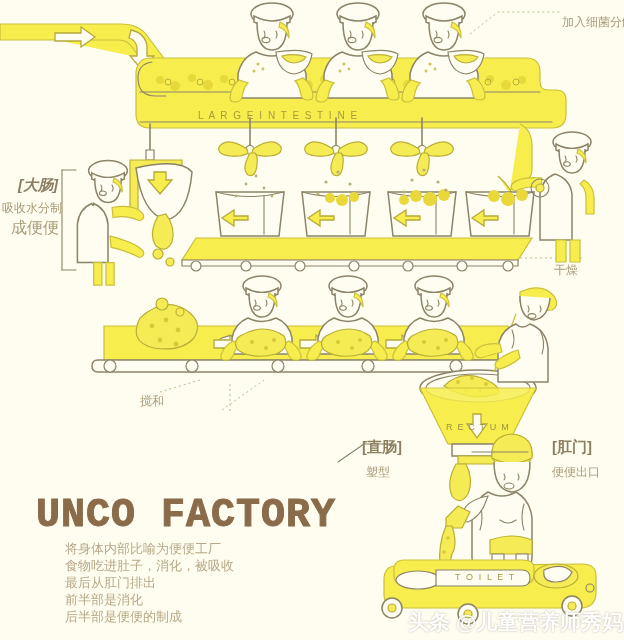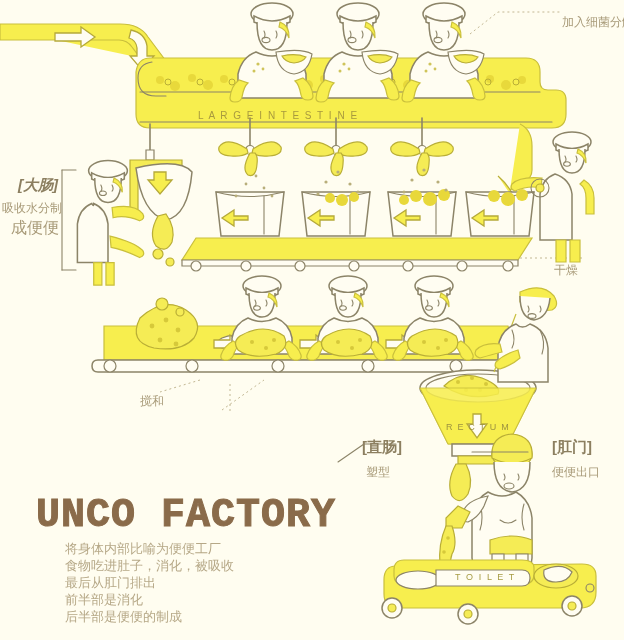--- a/index.html
+++ b/index.html
@@ -463,14 +463,15 @@
   <div class="lbl lbl-b" style="left:552px;top:438px;font-size:15px;">[肛门]</div>
   <div class="lbl" style="left:552px;top:464px;font-size:12px;">便便出口</div>
 
   <div class="title" style="left:36px;top:493px;font-family:Liberation Mono, monospace;">UNCO FACTORY</div>
   <div class="body-txt" style="left:42px;top:540px;">将身体内部比喻为便便工厂
 食物吃进肚子，消化，被吸收
 最后从肛门排出
 前半部是消化
 后半部是便便的制成</div>
 
+  <div class="wm" style="left:408px;top:608px;">头条 @儿童营养师秀妈</div>
 
 </div>
 
 </body></html>

